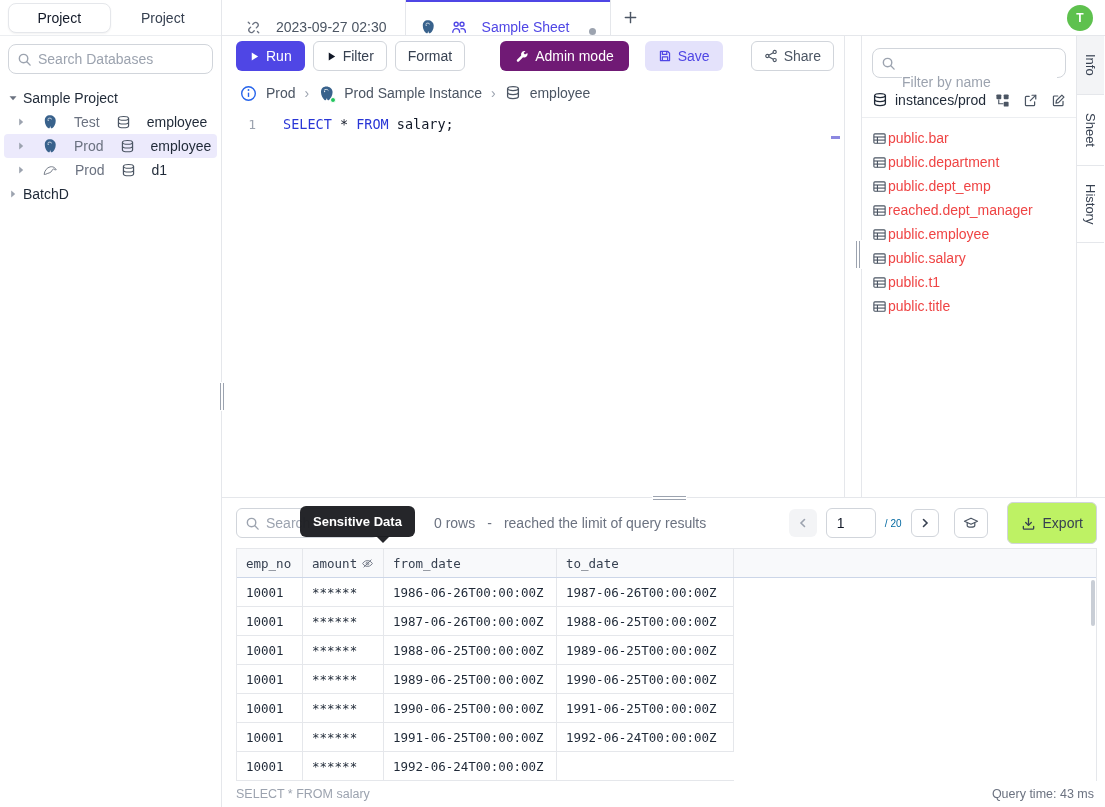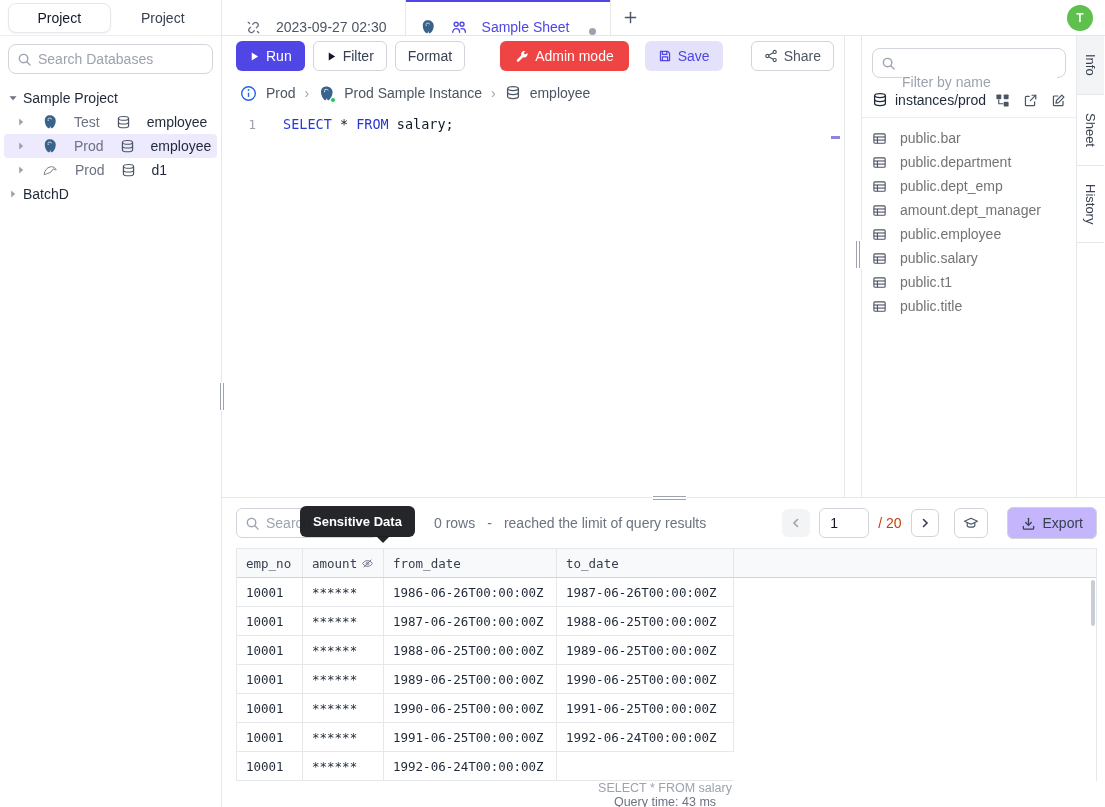--- a/index.html
+++ b/index.html
@@ -38,21 +38,21 @@
   .editor-col { margin-left:6px; width:617px; display:flex; flex-direction:column; border-right:1px solid #e5e7eb; position:relative; }
   .v-gutter { width:16px; position:relative; }
   .right-panel { width:215px; border-left:1px solid #e5e7eb; padding-top:6px; overflow:hidden; }
   .side-strip { width:28px; border-left:1px solid #e5e7eb; display:flex; flex-direction:column; }
 
   
   .toolbar { height:40px; display:flex; align-items:center; gap:8px; padding:0 8px; }
   .btn { height:30px; display:flex; align-items:center; gap:6px; padding:0 12px; border-radius:6px; font-size:14px; cursor:pointer; border:1px solid transparent; background:#fff; color:#374151; }
   .btn.outline { border-color:#d1d5db; }
   .btn.primary { background:#4f46e5; color:#fff; }
-  .btn.admin { background:#ef4444; color:#fff; margin-left:auto; padding:0 14px; }
+  .btn.admin { background:#701a75; color:#fff; margin-left:auto; padding:0 14px; }
   .btn.save { background:#e4e2fb; color:#4f46e5; margin-left:8px; }
   .btn.share { border-color:#d1d5db; color:#4b5563; margin-left:20px; margin-right:2px; }
 
   
   .breadcrumb { height:34px; display:flex; align-items:center; gap:9px; padding:0 12px; font-size:14px; color:#4b5563; }
   .bc-sep { color:#9ca3af; }
   .pgwrap { position:relative; width:17px; height:17px; }
   .status-dot { position:absolute; right:-1px; bottom:-1px; width:6px; height:6px; border-radius:50%; background:#22c55e; border:1px solid #fff; }
 
   
@@ -63,55 +63,55 @@
   .kw { color:#2936d6; }
   .ruler-mark { position:absolute; top:26px; right:4px; width:9px; height:3px; background:#8b87e0; }
 
   
   .rp-search { margin:6px 10px 8px; height:30px; border:1px solid #d1d5db; border-radius:8px; display:flex; align-items:center; padding:0 8px; gap:6px; }
   .rp-search input { border:none; outline:none; width:100%; font-size:14px; font-family:inherit; color:#374151;margin-top:37px; }
   .rp-search input::placeholder { color:#9ca3af; }
   .rp-conn { display:flex; align-items:center; gap:7px; padding:6px 10px 9px; font-size:14px; color:#1f2937; border-bottom:1px solid #eceef1; }
   .rp-conn .actions { margin-left:auto; display:flex; gap:13px; align-items:center; }
   .rp-tables { padding:8px 10px; font-size:14px; }
-  .rp-titem { display:flex; align-items:center; gap:13px; height:24px; cursor:pointer; color:#737373; white-space:nowrap; }
+  .rp-titem { display:flex; align-items:center; gap:1px; height:24px; cursor:pointer; color:#ef4444; white-space:nowrap; }
 
   
   .stab { writing-mode:vertical-rl; text-orientation:mixed; padding:18px 0; font-size:13px; color:#374151; display:flex; justify-content:center; align-items:center; width:100%; border-bottom:1px solid #e5e7eb; cursor:pointer; }
   .stab.active { background:#f3f4f6; }
 
   
   .results { height:310px; border-top:1px solid #e5e7eb; position:relative; display:flex; flex-direction:column; }
   .res-toolbar { height:50px; display:flex; align-items:center; padding:0 8px 0 14px; gap:0; }
   .res-search { width:142px; height:30px; border:1px solid #d1d5db; border-radius:6px; display:flex; align-items:center; padding:0 8px; gap:6px; flex:none; }
   .res-search input { border:none; outline:none; width:100%; font-size:14px; font-family:inherit; color:#374151; }
   .res-search input::placeholder { color:#9ca3af; }
   .res-info { margin-left:56px; font-size:14px; color:#6b7280; display:flex; gap:12px; white-space:nowrap; }
   .pager { margin-left:auto; display:flex; align-items:center; gap:9px; }
   .pg-btn { width:28px; height:28px; border-radius:6px; display:flex; align-items:center; justify-content:center; cursor:pointer; }
   .pg-btn.prev { background:#f3f4f6; }
   .pg-btn.next { background:#fff; border:1px solid #d1d5db; }
   .pg-input { width:50px; height:30px; border:1px solid #d1d5db; border-radius:6px; padding:0 10px; font-size:14px; font-family:inherit; color:#111827; outline:none; }
-  .pg-total { font-size:14px; color:#c2410c; }
+  .pg-total { font-size:10px; color:#0369a1; }
   .icon-btn { width:34px; height:30px; border:1px solid #d1d5db; border-radius:6px; background:#fff; display:flex; align-items:center; justify-content:center; cursor:pointer; margin-left:6px; }
-  .export-btn { height:32px; border:1px solid #d1d5db; border-radius:6px; background:#c4b5fd; display:flex; align-items:center; gap:7px; padding:0 13px; font-size:14px; color:#374151; cursor:pointer; margin-left:10px; }
+  .export-btn { height:42px; border:1px solid #d1d5db; border-radius:6px; background:#bef264; display:flex; align-items:center; gap:7px; padding:0 13px; font-size:14px; color:#374151; cursor:pointer; margin-left:10px; }
 
   .tooltip { position:absolute; left:78px; top:8px; background:rgba(28,29,33,.96); color:#fff; font-size:13px; font-weight:600; padding:8px 13px; border-radius:6px; z-index:6; }
   .tooltip::after { content:""; position:absolute; bottom:-6px; left:76px; border:7px solid transparent; border-bottom:none; border-top:7px solid rgba(28,29,33,.96); }
 
   .rtable { margin:0 8px 0 14px; flex:1; border-left:1px solid #e5e7eb; border-right:1px solid #e5e7eb; border-top:1px solid #e5e7eb; font-family:"DejaVu Sans Mono","Liberation Mono",monospace; font-size:12.5px; position:relative; overflow:hidden; }
   .thead { display:flex; height:29px; background:#f8f9fb; border-bottom:1px solid #ccd6e8; color:#374151; }
   .th { display:flex; align-items:center; gap:4px; padding:0 9px; border-right:1px solid #e5e7eb; }
   .th.fill { flex:1; border-right:none; }
   .trow { display:flex; height:29px; width:497px; border-bottom:1px solid #e5e7eb; color:#1f2937; }
   .td { display:flex; align-items:center; padding:0 9px; border-right:1px solid #e5e7eb; }
   .c0 { width:66px; } .c1 { width:81px; } .c2 { width:173px; } .c3 { width:177px; }
   .vscroll { position:absolute; right:1px; top:31px; width:4px; height:46px; background:#c9ced6; border-radius:2px; }
 
-  .statusbar { height:26px; display:flex; align-items:center; justify-content:space-between; padding:0 11px 0 14px; font-size:12.5px;flex-direction:column; }
+  .statusbar { height:26px; display:flex; align-items:center; justify-content:space-between; padding:0 11px 0 14px; font-size:12.5px; }
   .status-left { color:#9ca3af; }
   .status-right { color:#6b7280; }
 
   
   .handle-v { position:absolute; display:flex; gap:2px; background:#fff; padding:1px 2px; z-index:5; }
   .handle-v i { width:1px; height:27px; background:#9ca3af; }
   .handle-h { position:absolute; display:flex; flex-direction:column; gap:2px; background:#fff; padding:2px 1px; z-index:7; }
   .handle-h i { width:33px; height:1px; background:#9ca3af; }
 </style>
 </head>
@@ -375,21 +375,21 @@
               </svg>
               <span>public.dept_emp</span>
             </div>
           <div class="rp-titem">
               <svg class="ic" width="15" height="15" viewBox="0 0 16 16" fill="none" stroke="#4b5563" stroke-width="1.2">
                 <rect x="2" y="3" width="12" height="10" rx="1"></rect>
                 <line x1="2" y1="6.4" x2="14" y2="6.4"></line>
                 <line x1="2" y1="9.7" x2="14" y2="9.7"></line>
                 <line x1="5.8" y1="6.4" x2="5.8" y2="13"></line>
               </svg>
-              <span>amount.dept_manager</span>
+              <span>reached.dept_manager</span>
             </div>
           <div class="rp-titem">
               <svg class="ic" width="15" height="15" viewBox="0 0 16 16" fill="none" stroke="#4b5563" stroke-width="1.2">
                 <rect x="2" y="3" width="12" height="10" rx="1"></rect>
                 <line x1="2" y1="6.4" x2="14" y2="6.4"></line>
                 <line x1="2" y1="9.7" x2="14" y2="9.7"></line>
                 <line x1="5.8" y1="6.4" x2="5.8" y2="13"></line>
               </svg>
               <span>public.employee</span>
             </div>

